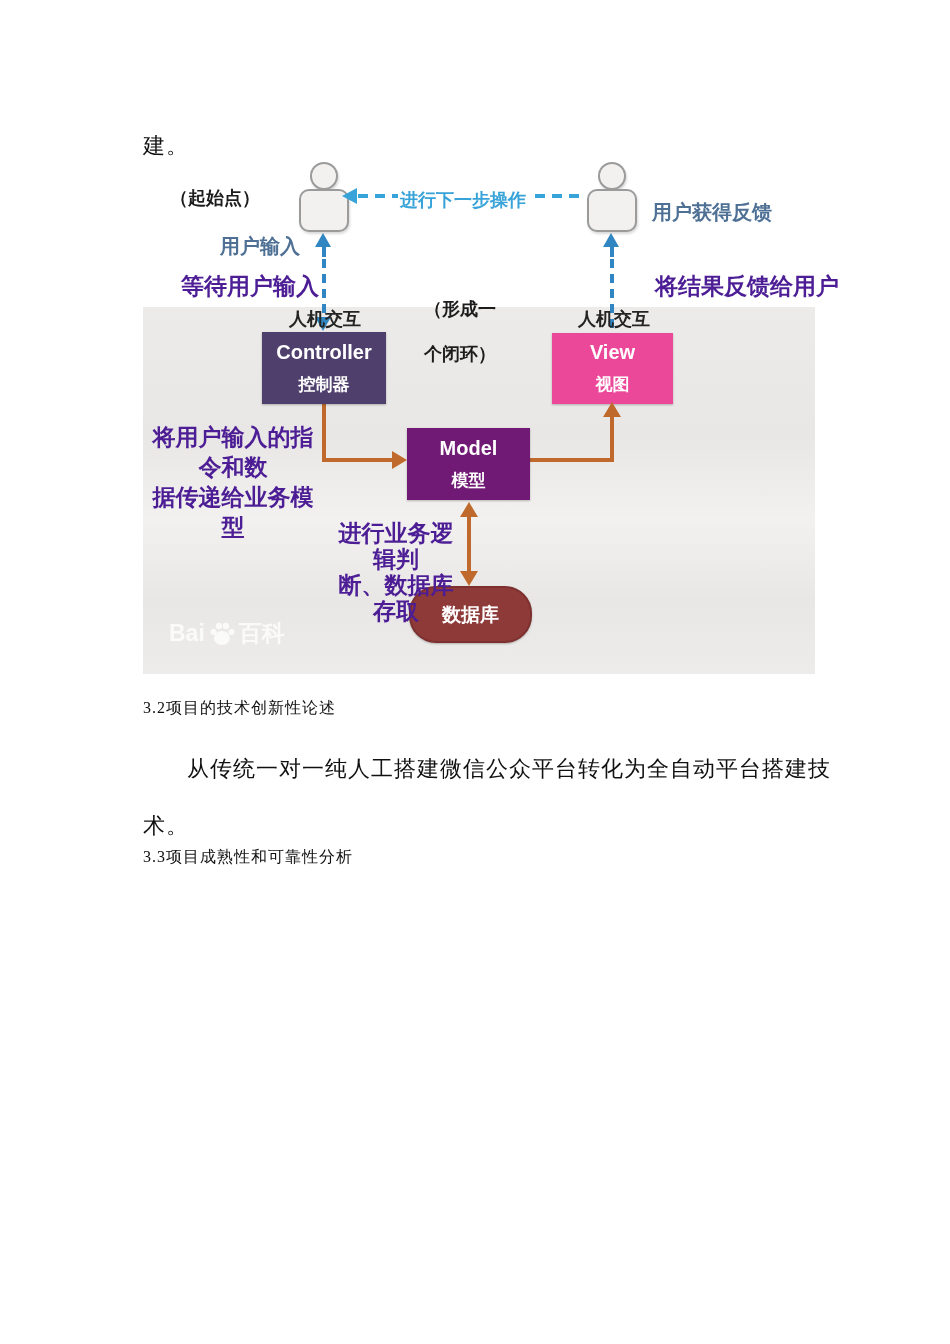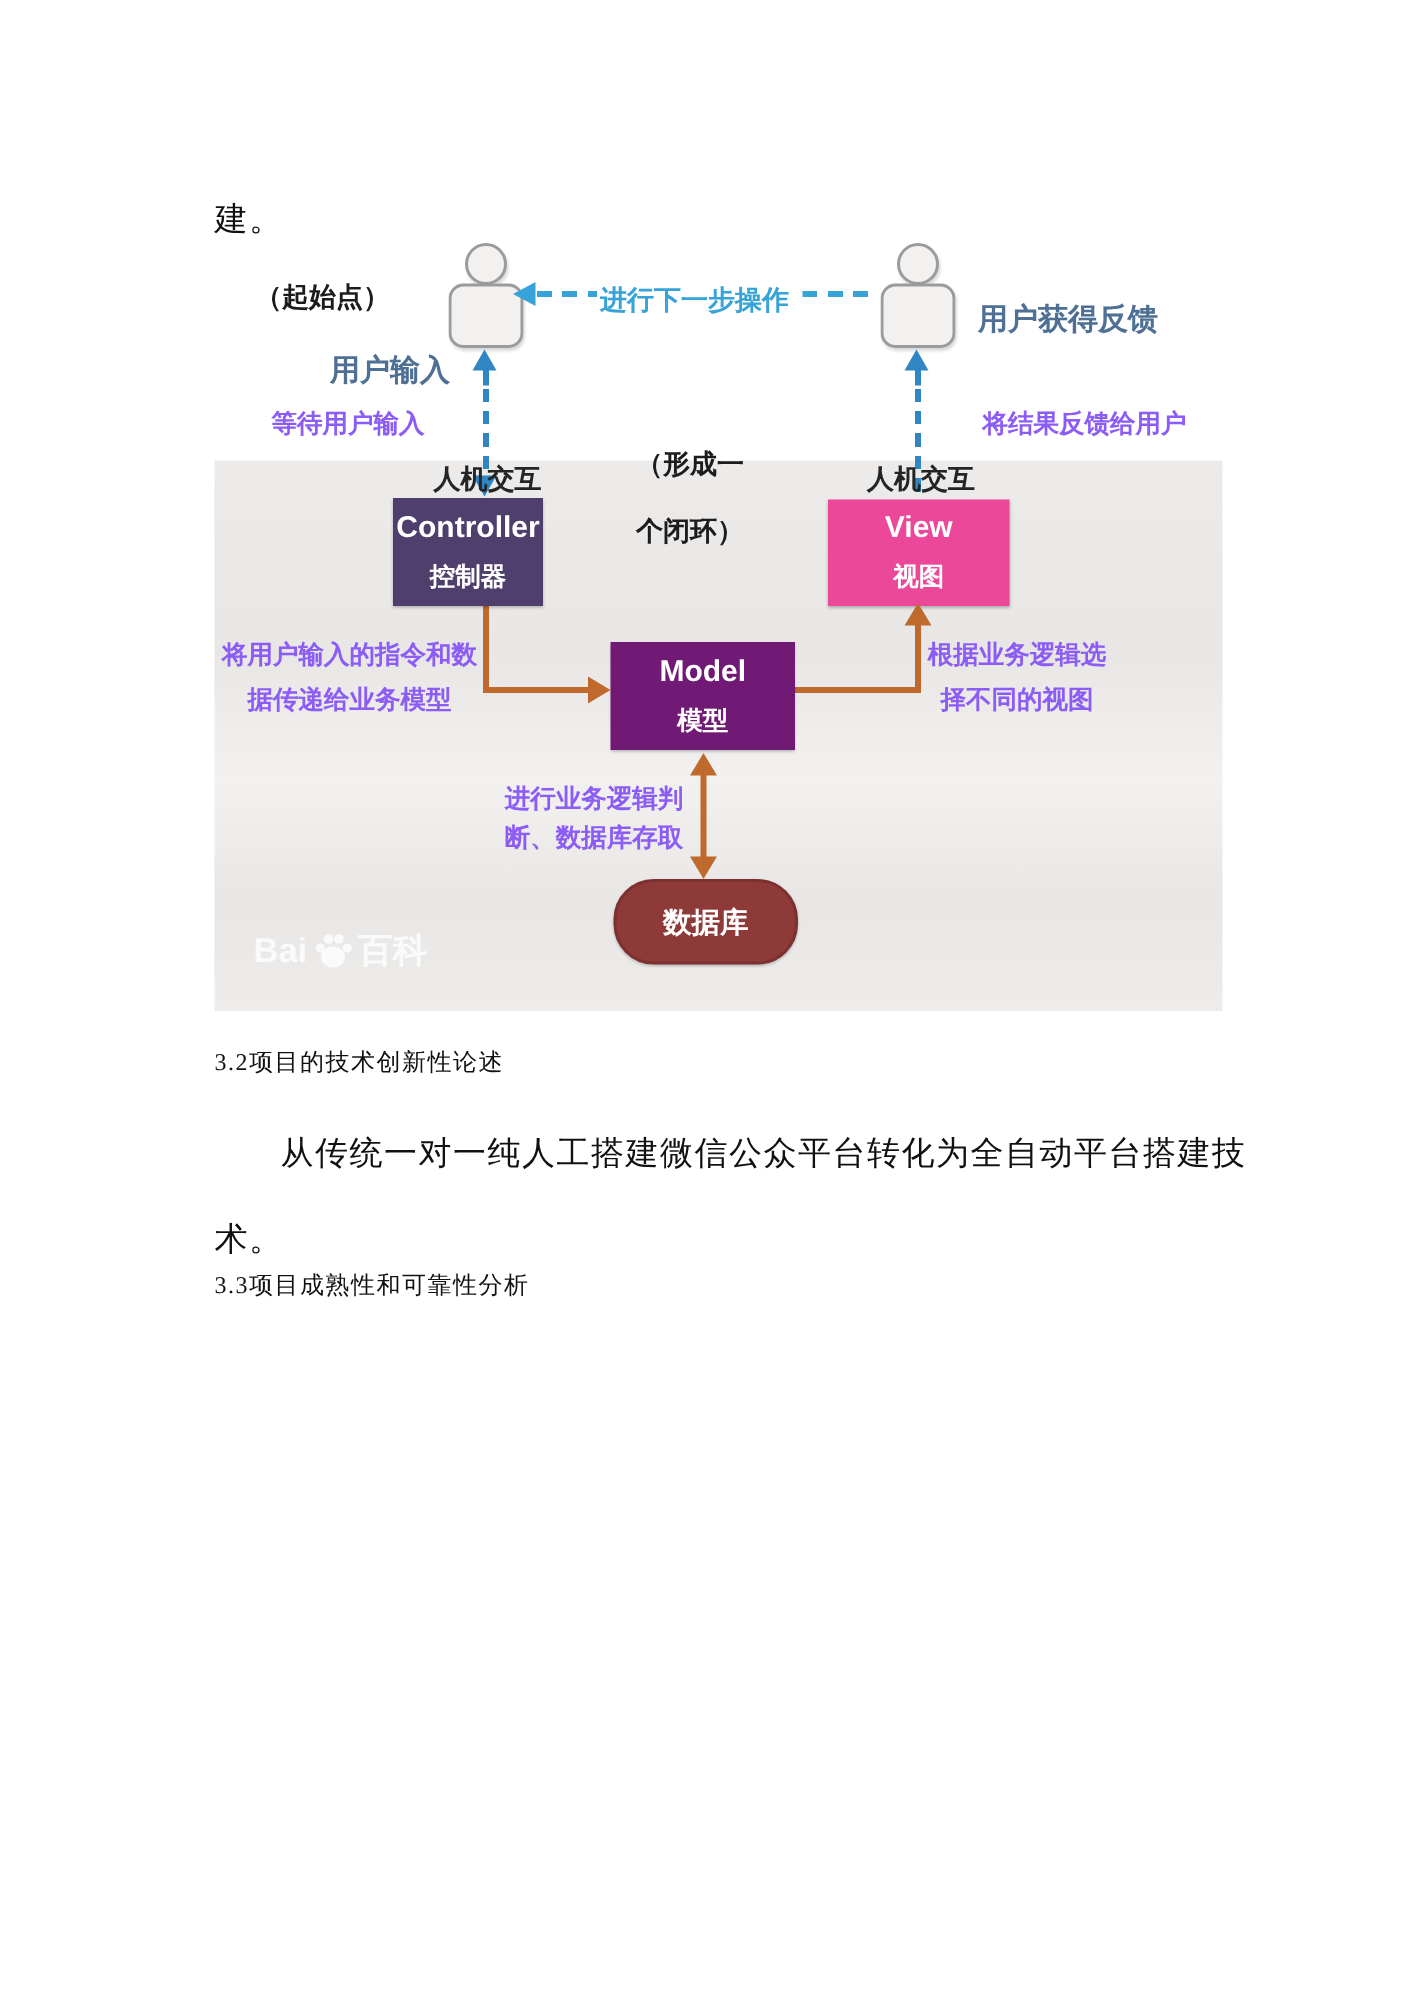--- a/index.html
+++ b/index.html
@@ -11,21 +11,21 @@
 
   
   .diagram{position:absolute;left:143px;top:150px;width:672px;height:524px;
            font-family:"Liberation Sans", sans-serif;}
   .dg-bg{position:absolute;left:0;top:157px;width:672px;height:367px;
          background:linear-gradient(180deg,#edebe9 0%,#e9e7e5 35%,#f2f1ef 58%,#e9e7e5 80%,#edecea 100%);z-index:0;}
   .lbl{position:absolute;white-space:nowrap;z-index:3;}
   .big-black{font-size:18px;font-weight:bold;color:#1c1c1c;}
   .steel{font-size:20px;font-weight:bold;color:#4e7095;}
   .lightblue{font-size:18px;font-weight:bold;color:#38a3d8;}
-  .red{font-size:17px;font-weight:bold;color:#8b5cf6;}
+  .red{font-size:23px;font-weight:bold;color:#4c1d95;}
   .black-sm{font-size:18px;font-weight:bold;color:#242424;margin-top:37px;}
   .two-line{text-align:center;line-height:30px;white-space:normal;}
 
   .node{position:absolute;display:flex;flex-direction:column;align-items:center;justify-content:center;
         gap:9px;color:#fff;z-index:2;box-shadow:0 1px 2px rgba(0,0,0,.25);}
   .node .en{font-size:20px;font-weight:bold;}
   .node .zh{font-size:17px;font-weight:bold;}
   .pill{border-radius:27px;border:2px solid #7c302f;}
 
   
@@ -86,43 +86,39 @@
 
     <div class="lbl red" style="left:38px;top:121px;">等待用户输入</div>
     <div class="lbl black-sm" style="left:146px;top:120px;">人机交互</div>
     <div class="lbl big-black" style="left:281px;top:121px;line-height:45px;margin-top:16px;">
       <div>（形成一</div>
       <div>个闭环）</div>
     </div>
     <div class="lbl black-sm" style="left:435px;top:120px;">人机交互</div>
     <div class="lbl red" style="left:512px;top:121px;">将结果反馈给用户</div>
 
-    <div class="node" style="left:119px;top:182px;width:100px;height:72px;background:#4f3f6d;">
+    <div class="node" style="left:119px;top:182px;width:124px;height:72px;background:#4f3f6d;">
       <span class="en">Controller</span>
       <span class="zh">控制器</span>
     </div>
     <div class="node" style="left:409px;top:183px;width:121px;height:71px;background:#ec4899;">
       <span class="en">View</span>
       <span class="zh">视图</span>
     </div>
     <div class="node" style="left:264px;top:278px;width:123px;height:72px;background:#701a75;">
       <span class="en">Model</span>
       <span class="zh">模型</span>
     </div>
     <div class="node pill" style="left:266px;top:436px;width:119px;height:53px;background:#8e3a38;">
       <span class="en" style="font-size:19px;">数据库</span>
     </div>
 
     <div class="lbl red two-line" style="left:2px;top:272px;width:176px;">
       <div>将用户输入的指令和数</div>
       <div>据传递给业务模型</div>
-    </div>
-    <div class="lbl red two-line" style="left:468px;top:272px;width:134px;">
-      <div>根据业务逻辑选</div>
-      <div>择不同的视图</div>
     </div>
     <div class="lbl red two-line" style="left:186px;top:370px;width:134px;line-height:26px;">
       <div>进行业务逻辑判</div>
       <div>断、数据库存取</div>
     </div>
 
     <div class="o-line" style="left:179px;top:254px;width:4px;height:58px;"></div>
     <div class="o-line" style="left:179px;top:308px;width:72px;height:4px;"></div>
     <div class="tri tri-o-right" style="left:249px;top:301px;"></div>
 

